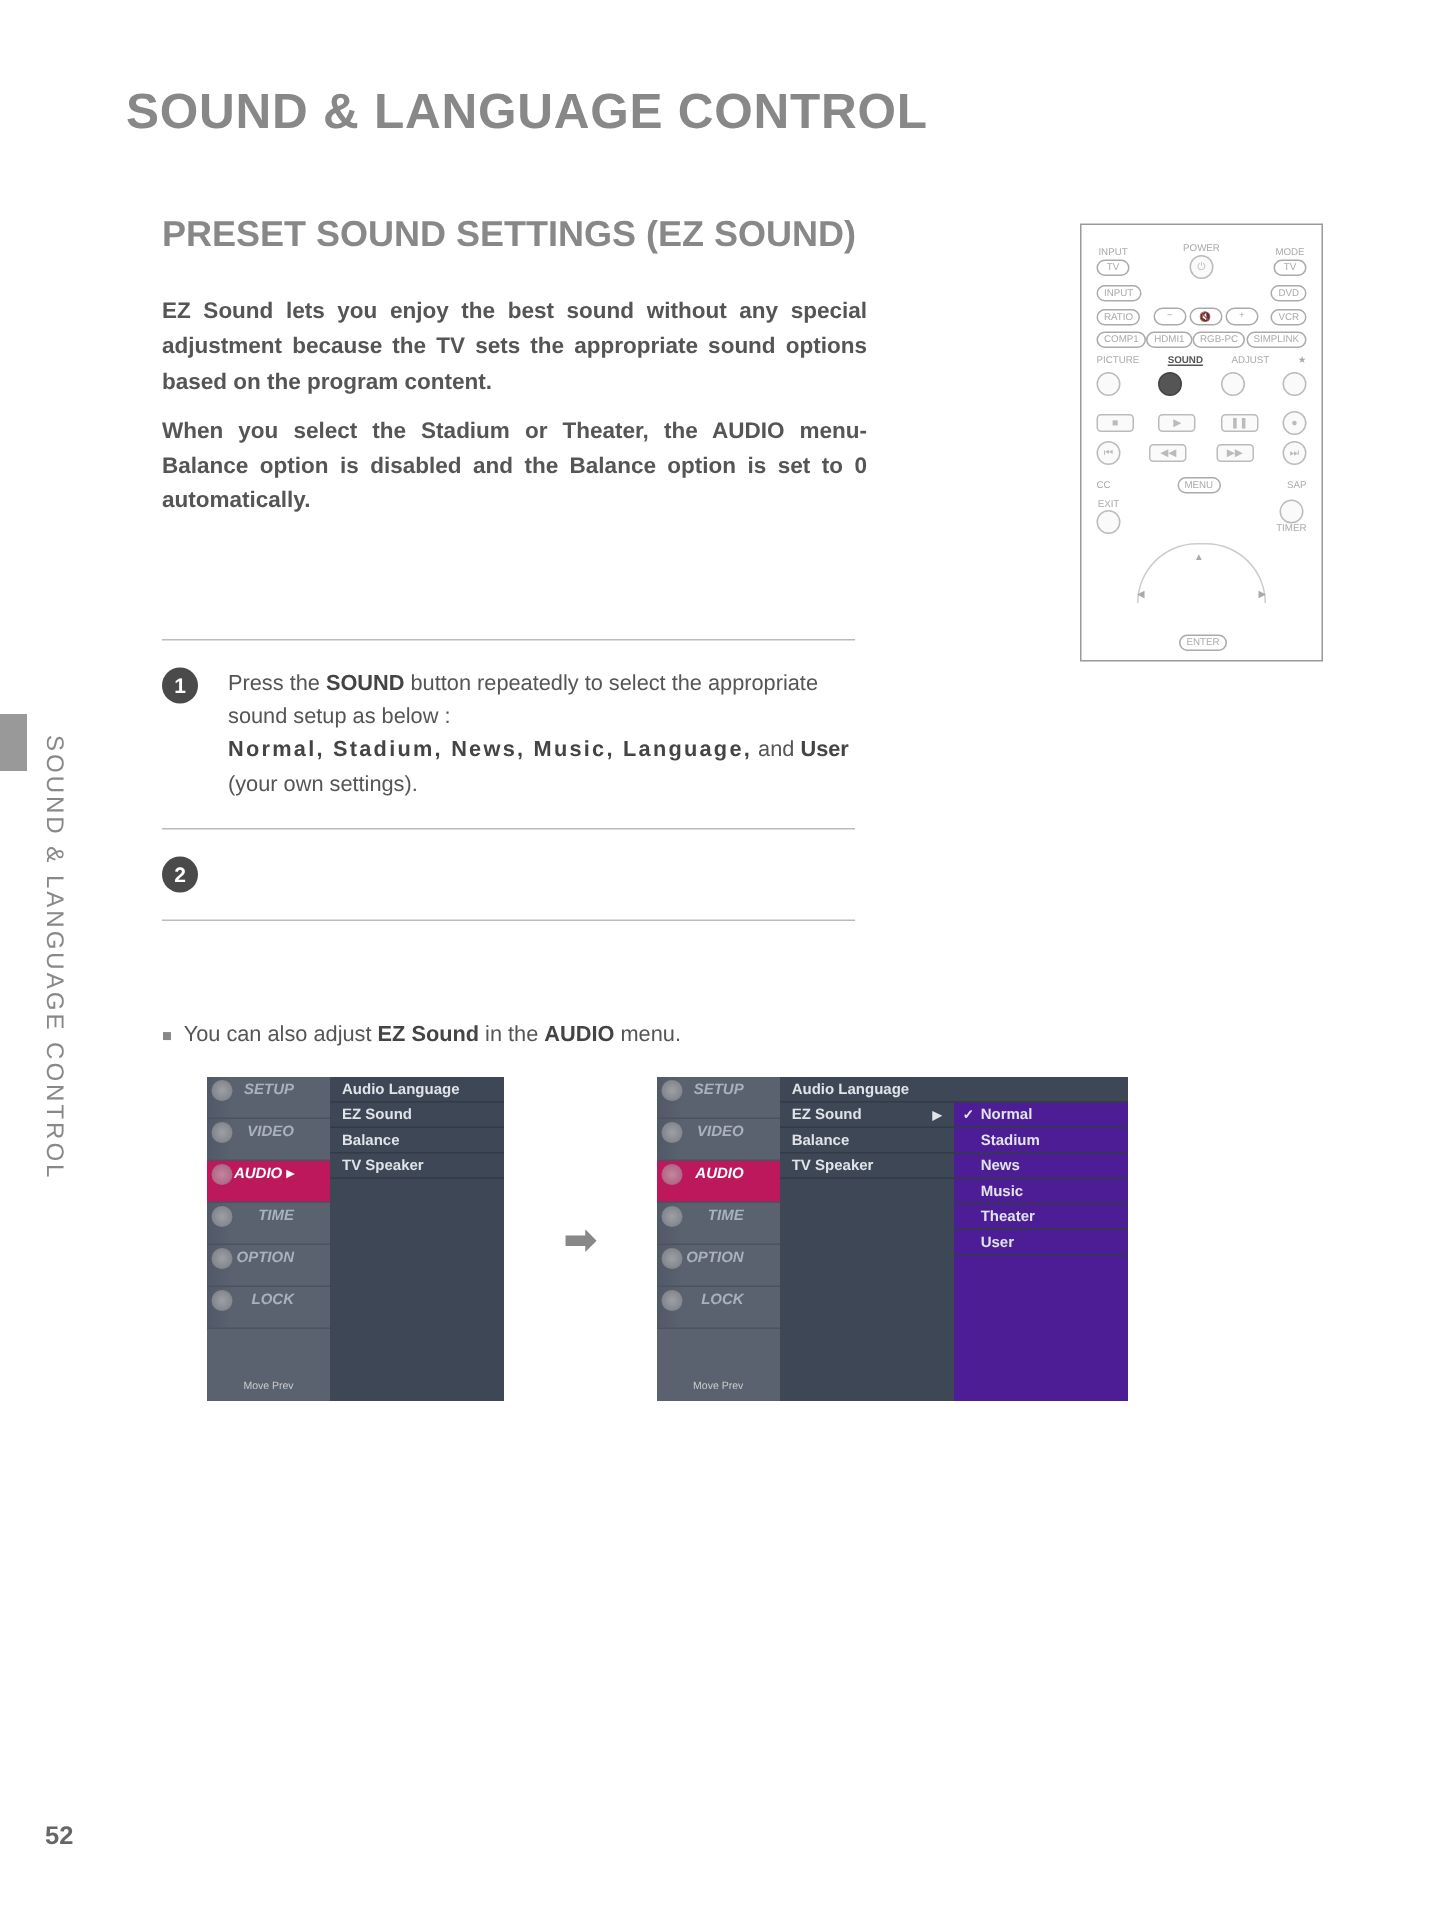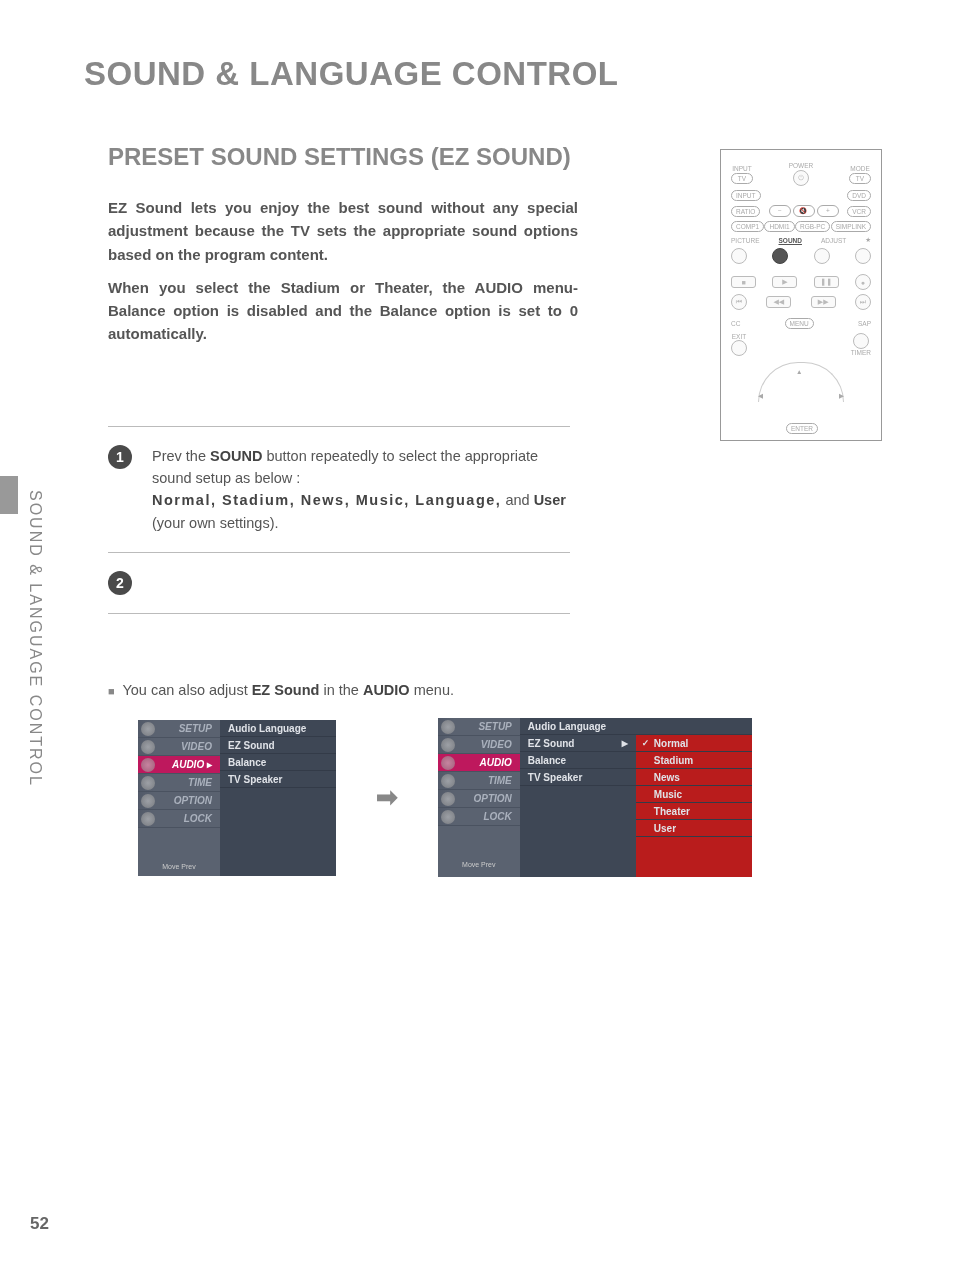--- a/index.html
+++ b/index.html
@@ -125,23 +125,23 @@
       width: 82px;
       background: #5a6270;
       font-size: 10px;
       font-style: italic;
       font-weight: 700;
       color: #aab1bd;
       text-align: right;
       padding-bottom: 6px;
     }
     .menu-tabs .tab {
-      height: 18px;
+      height: 28px;
       line-height: 18px;
-      padding-right: 8px;
+      padding-right: 24px;
       border-bottom: 1px solid #4a5260;
       background: linear-gradient(90deg,#515968 0%,#5a6270 20%);
       position: relative;
     }
     .menu-tabs .tab.active { color:#fff; background:#be185d;}
     .menu-tabs .tab .ico {
       position:absolute; left:3px; top:2px; width:14px; height:14px;
       border-radius:50%; background:radial-gradient(circle,#ccc 0%,#999 80%);
       opacity:0.6;
     }
@@ -161,21 +161,21 @@
       height: 17px;
       line-height: 17px;
       padding: 0 8px;
       border-bottom: 1px solid #333b48;
       display:flex;
       justify-content:space-between;
     }
     .menu-panel .pitem .arr { font-size:8px;}
     .submenu {
       width: 116px;
-      background: #b91c1c;
+      background: #4c1d95;
       font-size: 10px;
       font-weight: 600;
       color: #e0e3e8;
     }
     .submenu .sitem {
       height: 17px;
       line-height: 17px;
       padding: 0 8px 0 18px;
       border-bottom: 1px solid #333b48;
       position:relative;
@@ -295,21 +295,21 @@
 
 <div class="sidebar-bar"></div>
 <div class="sidebar">SOUND &amp; LANGUAGE CONTROL</div>
 
 <div class="steps">
   <div class="step steps-top-border">
     <div class="step-num">
         <div class="numcircle">1</div>
       </div>
     <div class="step-body">
-      <span>Prev the </span><b>SOUND</b><span> button repeatedly to select the appropriate sound setup as below :</span><br>
+      <span>Press the </span><b>SOUND</b><span> button repeatedly to select the appropriate sound setup as below :</span><br>
       <b class="presets">Normal, Stadium, News, Music, Language,</b><span> and </span><b>User</b><span> (your own settings).</span>
     </div>
   </div>
   <div class="step">
     <div class="step-num">
         <div class="numcircle">2</div>
       </div>
   </div>
 </div>
 

